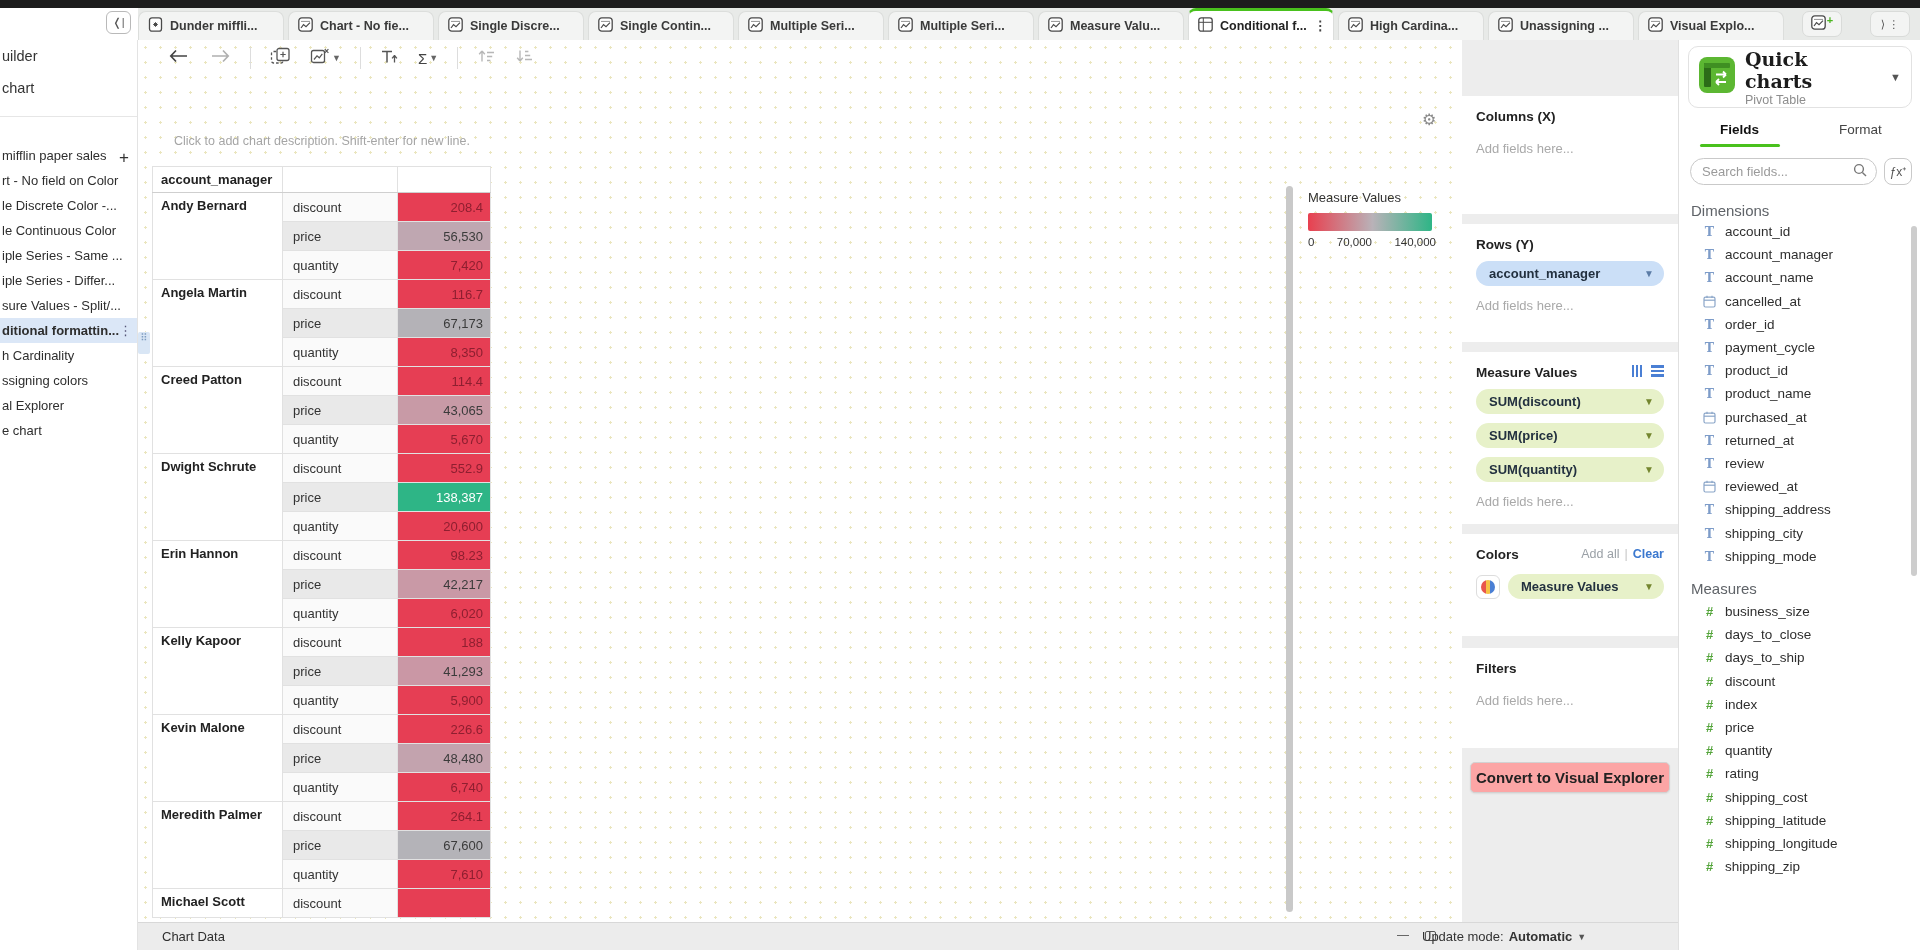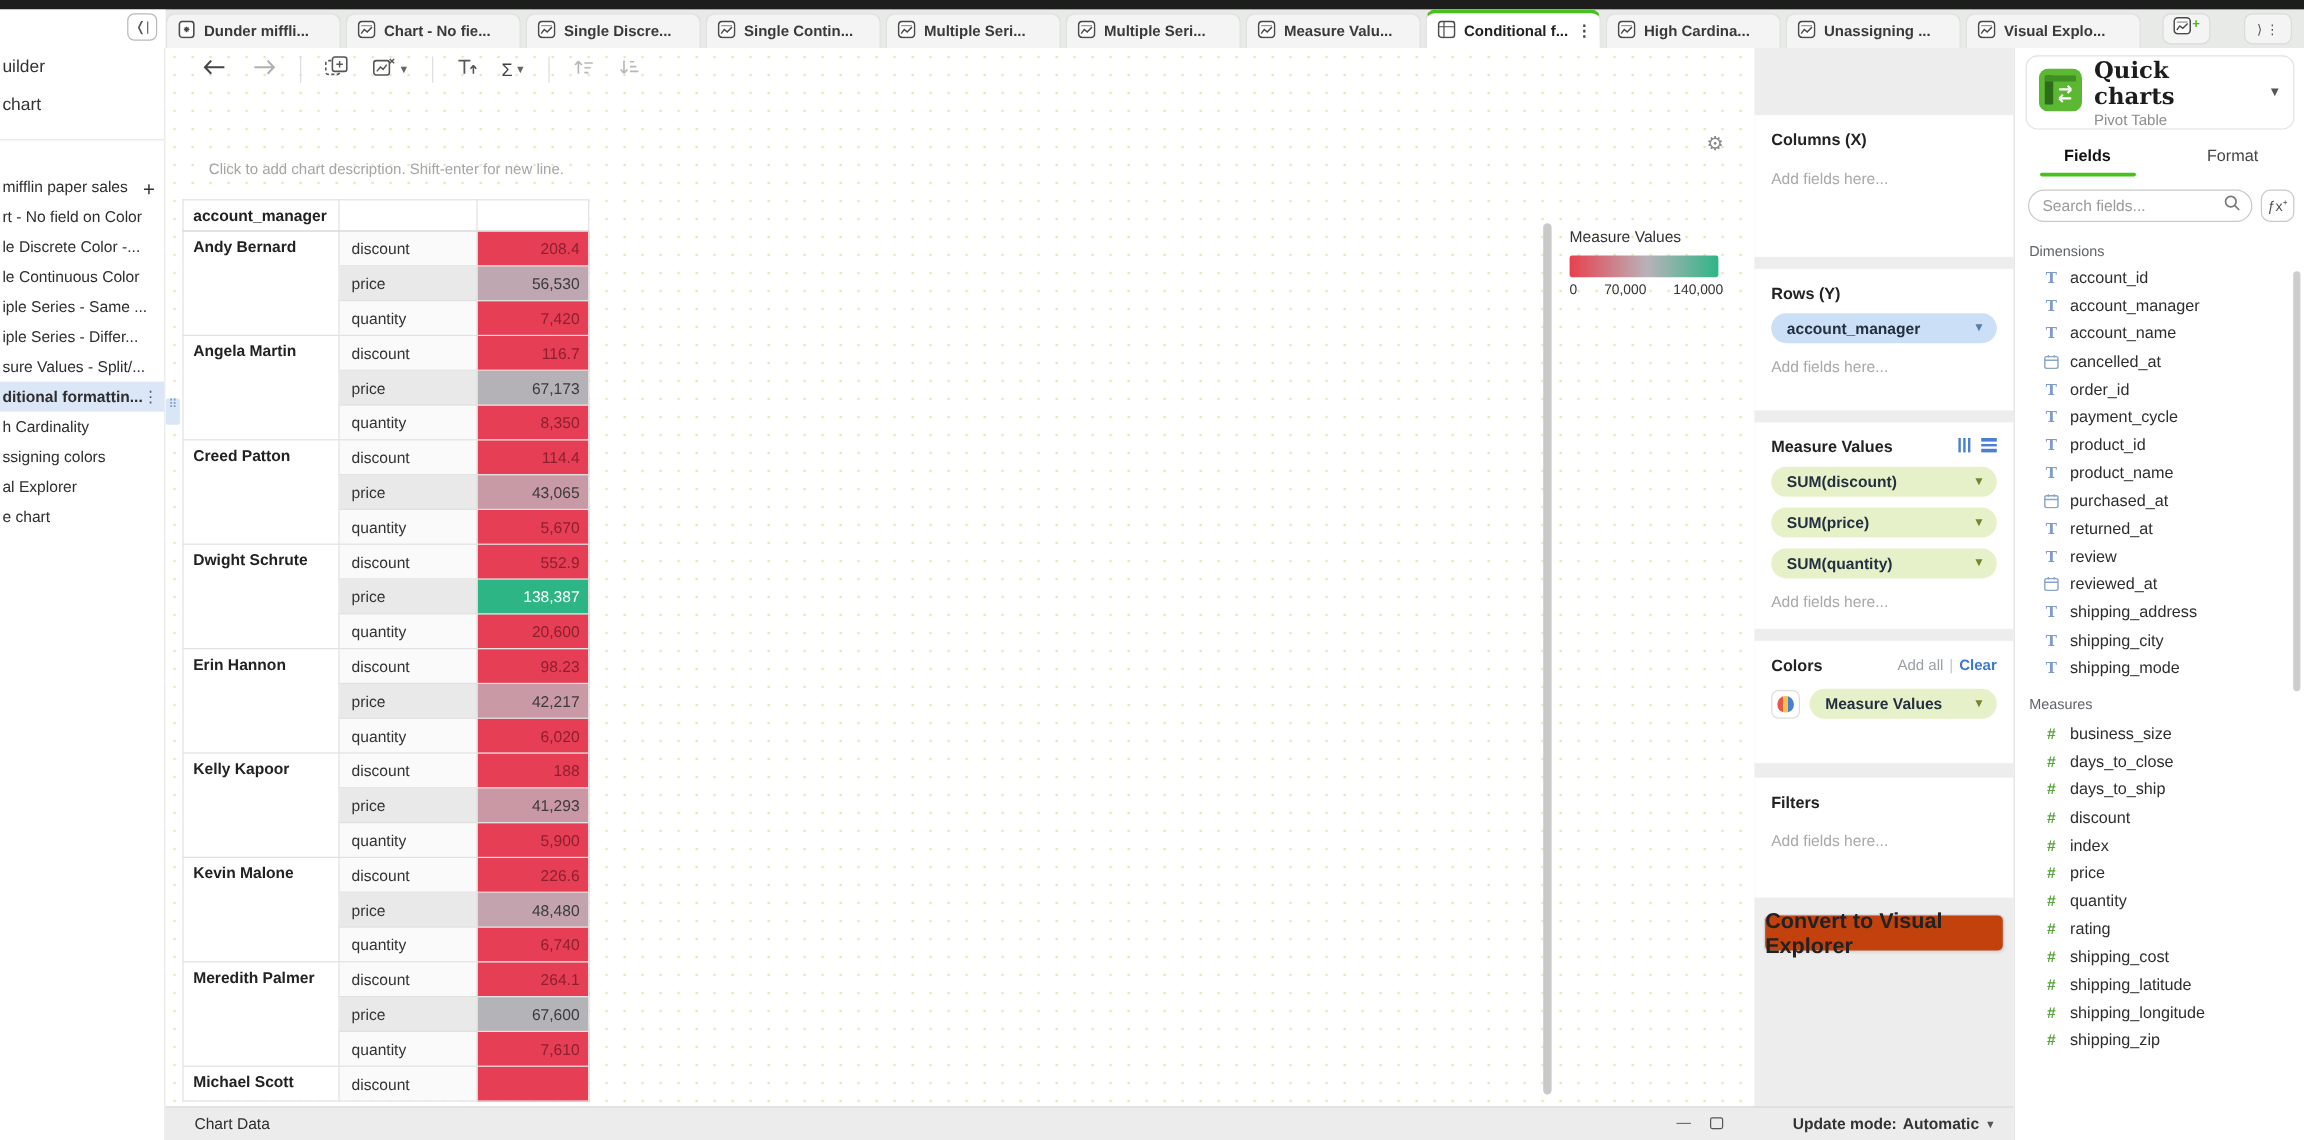--- a/index.html
+++ b/index.html
@@ -96,22 +96,22 @@
   .link-sep { color:#c5c5c5; margin:0 5px; }
   .link-blue { color:#3b78cf; font-weight:bold; }
   .colors-row { display:flex; align-items:center; gap:8px; margin-top:12px; }
   .palette-icon { width:24px; height:24px; background:#fff; border:1px solid #ddd; border-radius:6px;
     display:flex; align-items:center; justify-content:center; flex:0 0 auto; }
   .palette-circle { width:14px; height:14px; border-radius:50%; overflow:hidden; display:flex; }
   .palette-circle i { flex:1; } 
   .palette-circle i:nth-child(1){background:#e8574b;} .palette-circle i:nth-child(2){background:#f6c344;}
   .palette-circle i:nth-child(3){background:#4a7fd4;}
   .colors-row .pill { flex:1; margin-top:0; }
-  #convert-btn { position:absolute; left:8px; top:722px; width:200px; height:31px; background:#c2410c;
-    border:1px solid #d2d2d2; border-radius:5px; font-size:18px; font-weight:bold; color:#222;
+  #convert-btn { position:absolute; left:8px; top:722px; width:200px; height:31px; background:#fca5a5;
+    border:1px solid #d2d2d2; border-radius:5px; font-size:15px; font-weight:bold; color:#222;
     display:flex; align-items:center; justify-content:center; box-shadow:0 1px 2px rgba(0,0,0,.07); }
 
   
   #fields { left:1678px; top:40px; width:242px; height:910px; background:#fff; border-left:1px solid #e0e0e0; }
   #chart-type-card { position:absolute; left:9px; top:6px; width:224px; height:62px; border:1px solid #e2e2e2;
     border-radius:10px; display:flex; align-items:center; padding:16px 10px; gap:10px; background:#fff; }
   #chart-type-title { font-family:"DejaVu Serif",serif; font-size:19px; font-weight:bold; color:#1c1c1c; }
   #chart-type-sub { font-size:12.5px; color:#8d8d8d; margin-top:1px; }
   #chart-type-caret { margin-left:auto; color:#555; font-size:11px; }
   .fp-tabs { position:absolute; top:82px; left:0; width:242px; display:flex; }
@@ -119,35 +119,35 @@
   .fp-tab.active { font-weight:bold; color:#111; }
   .fp-tab.active::after { content:""; position:absolute; left:50%; transform:translateX(-50%); bottom:0;
     width:80px; height:3px; background:#49c11d; border-radius:2px; }
   #search-row { position:absolute; top:118px; left:11px; width:222px; display:flex; gap:7px; align-items:center; }
   #search-box { flex:1; height:27px; border:1px solid #c9c9c9; border-radius:14px; display:flex;
     align-items:center; padding:0 9px 0 11px; }
   #search-box input { border:none; outline:none; width:100%; font-size:13px; color:#333; background:transparent; }
   #search-box input::placeholder { color:#9a9a9a; }
   #fx-btn { width:28px; height:27px; border:1px solid #c9c9c9; border-radius:8px; display:flex;
     align-items:center; justify-content:center; font-size:12px; color:#555; background:#fff; }
-  .field-section-label { position:absolute; left:12px; font-size:12px; color:#5f6368; }
+  .field-section-label { position:absolute; left:12px; font-size:15px; color:#5f6368; }
   .field-list { position:absolute; left:12px; width:215px; }
   .field-item { height:23.2px; display:flex; align-items:center; gap:9px; font-size:13.5px; color:#2e2e2e;
     padding-left:12px; white-space:nowrap; }
   .t-icon { font-family:"DejaVu Serif",serif; color:#7d9cc9; font-size:12.5px; font-weight:bold; width:13px; text-align:center; }
   .hash-icon { color:#55a53c; font-size:13px; font-weight:bold; width:13px; text-align:center; }
   .cal-wrap { width:13px; display:flex; }
   #fields-scroll { position:absolute; right:3px; top:186px; width:6px; height:350px; background:#cdcdcd; border-radius:3px; }
 
   
   #bottombar { left:138px; top:922px; width:1540px; height:28px; background:#ececec; border-top:1px solid #d8d8d8; }
   #chart-data-label { position:absolute; left:24px; top:6px; font-size:13px; color:#2e2e2e; }
   #win-min { position:absolute; left:1258px; top:5px; width:14px; height:14px; color:#555; font-size:12px; text-align:center; }
   #win-max { position:absolute; left:1287px; top:8px; width:11px; height:10px; border:1.4px solid #555; border-radius:2px; }
-  #update-mode { position:absolute; left:1356px; top:6px; font-size:13px; color:#333; display:flex; gap:5px; align-items:center;font-weight:bold; }
+  #update-mode { position:absolute; left:1284px; top:6px; font-size:13px; color:#333; display:flex; gap:5px; align-items:center; }
   #update-mode .caret { font-size:9px; color:#555; }
 </style>
 </head>
 <body>
 
 <div id="topstrip" class="abs"></div>
 
 <div id="tabbar" class="abs">
   <div id="tabbar-left">
     <div class="collapse-btn">❬|</div>

